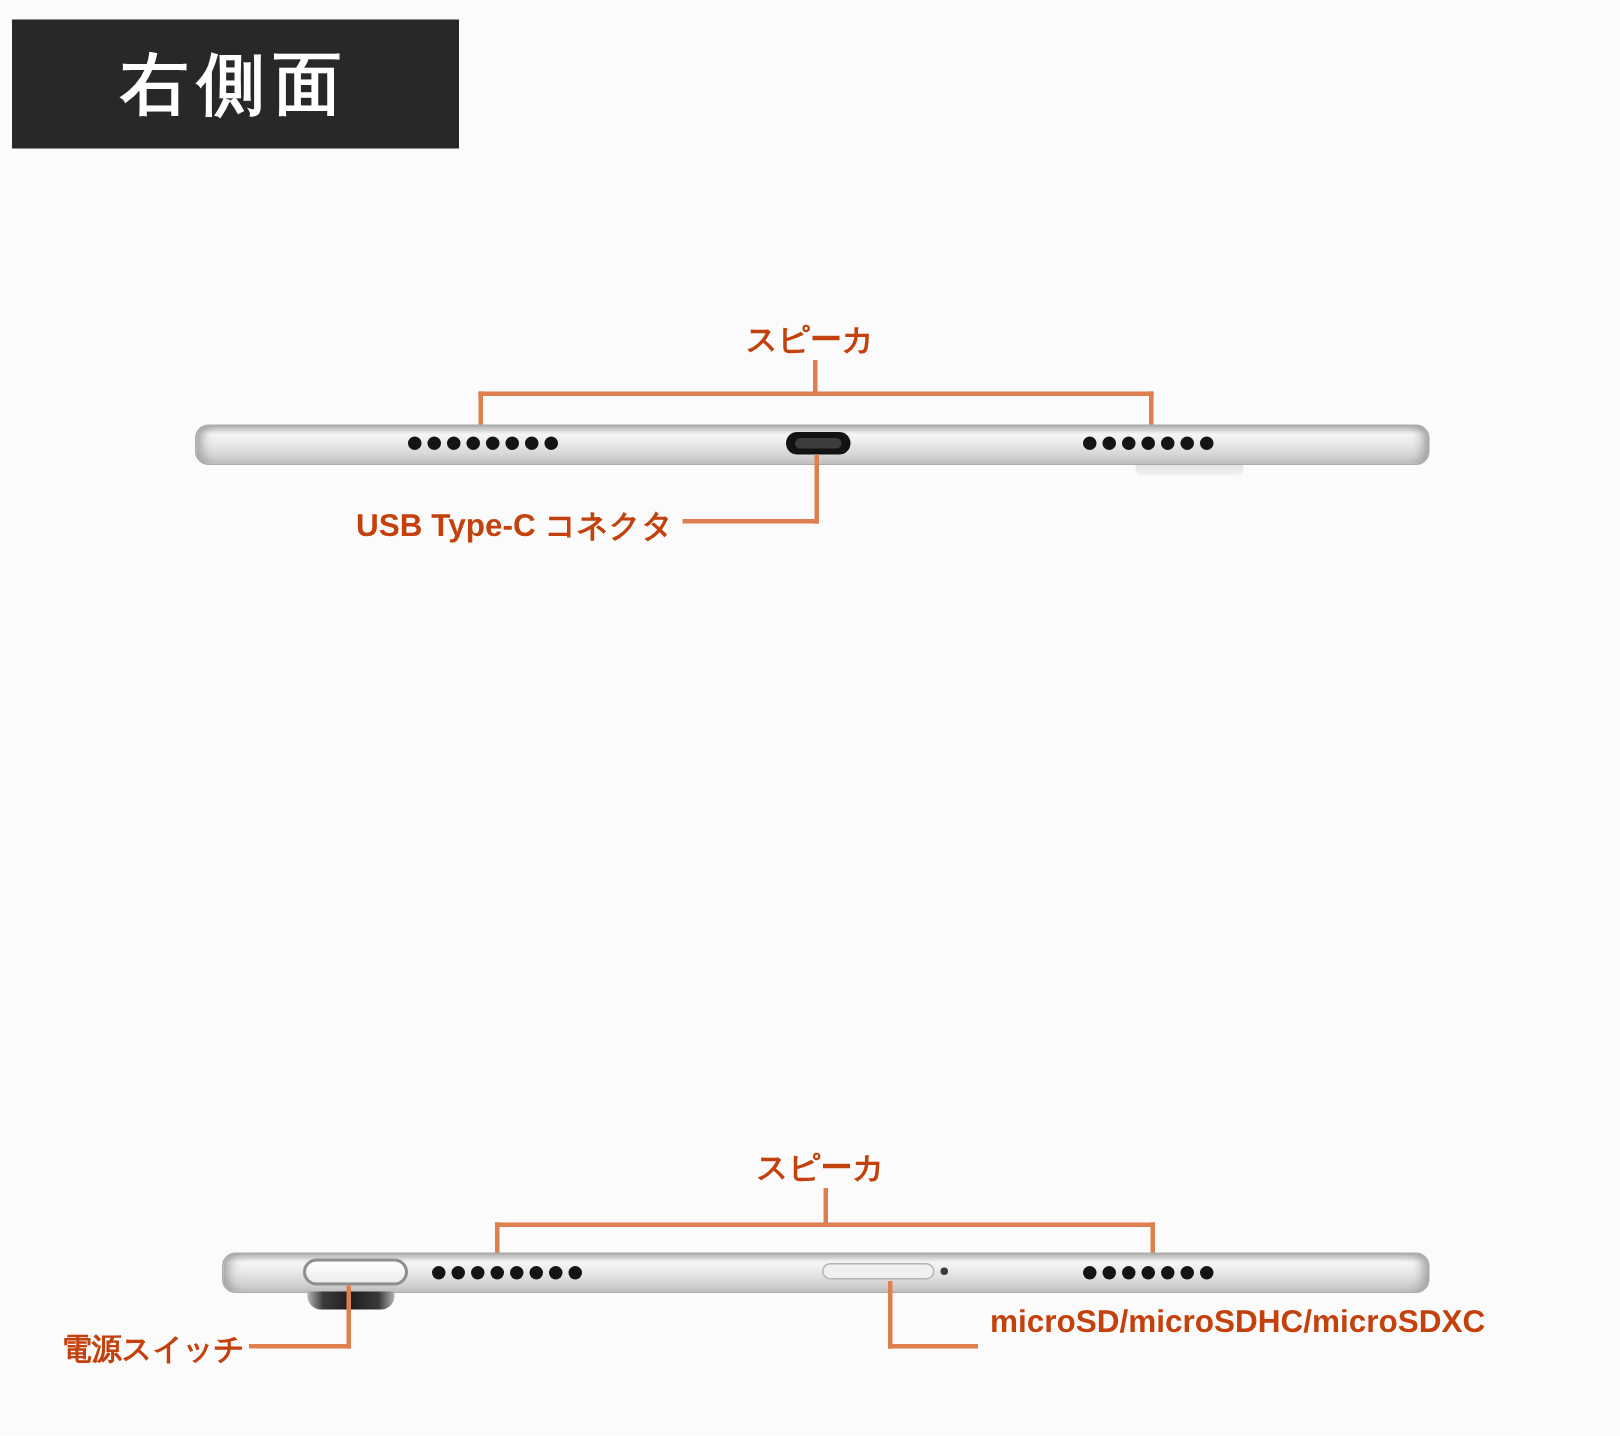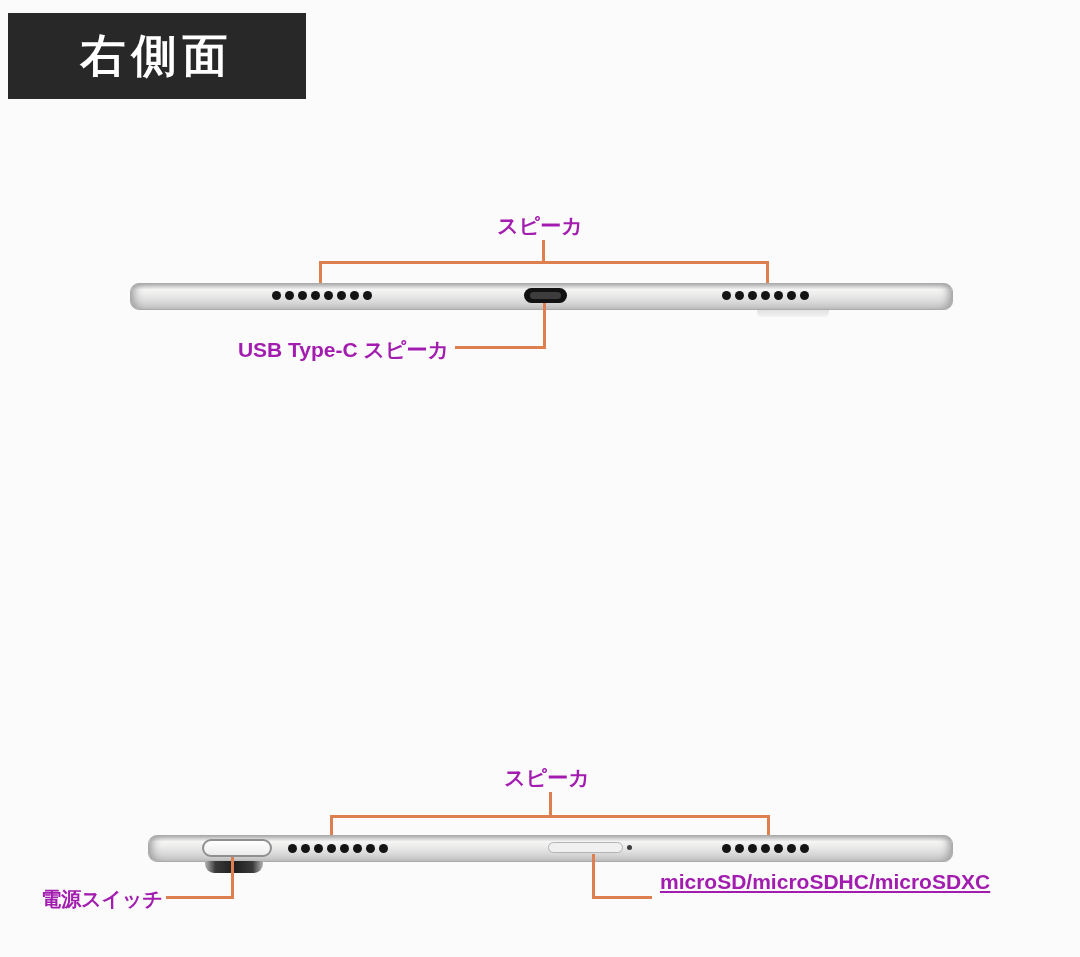--- a/index.html
+++ b/index.html
@@ -15,21 +15,21 @@
   .section-header {
     position:absolute; left:8px; width:298px; height:86px;
     background:#282828;
     color:#ffffff;
     display:flex; align-items:center; justify-content:center;
     font-size:45px; font-weight:600; letter-spacing:6px;
   }
   
   .callout {
     position:absolute;
-    color:#a21caf;
+    color:#c2410c;
     font-size:21px; font-weight:600;
     white-space:nowrap;
   }
   
   .line {
     position:absolute;
     background:#dd7f4f;
   }
   
   .tablet-bar {
@@ -119,21 +119,21 @@
       <span class="dot"></span>
       <span class="dot"></span>
     </div>
 
   <div class="usb-port" style="left:524px; top:288px;">
     <span class="inner"></span>
   </div>
 
   <div class="line" style="left:543px; top:303px; width:3px; height:46px;"></div>
   <div class="line" style="left:455px; top:346px; width:91px; height:3px;"></div>
-  <div class="callout align-right" style="left:150px; top:336px; width:299px;">USB Type-C スピーカ</div>
+  <div class="callout align-right" style="left:150px; top:336px; width:299px;">USB Type-C コネクタ</div>
 
 
   <div class="callout" style="left:447px; top:764px; width:200px; text-align:center;">スピーカ</div>
   <div class="line" style="left:549px; top:792px; width:3px; height:26px;"></div>
   <div class="line" style="left:330px; top:815px; width:440px; height:3px;"></div>
   <div class="line" style="left:330px; top:815px; width:3px; height:29px;"></div>
   <div class="line" style="left:767px; top:815px; width:3px; height:29px;"></div>
 
   <div class="tablet-bar" style="left:148px; top:835px; width:805px;"></div>
   <div class="power-bump" style="left:205px; top:861px; width:58px;"></div>
@@ -161,17 +161,17 @@
 
   <div class="sd-slot" style="left:548px; top:842px;"></div>
   <div class="pin-hole" style="left:627px; top:845px;"></div>
 
   <div class="line" style="left:231px; top:857px; width:3px; height:42px;"></div>
   <div class="line" style="left:166px; top:896px; width:68px; height:3px;"></div>
   <div class="callout align-right" style="left:20px; top:886px; width:143px; font-size:20px;">電源スイッチ</div>
 
   <div class="line" style="left:592px; top:854px; width:3px; height:45px;"></div>
   <div class="line" style="left:592px; top:896px; width:60px; height:3px;"></div>
-  <div class="callout sd-label" style="left:660px; top:868px; font-size:21px;text-decoration:underline;">
+  <div class="callout sd-label" style="left:660px; top:868px; font-size:21px;">
     <div>microSD/microSDHC/microSDXC</div>
   </div>
 
 </div>
 
 </body></html>

